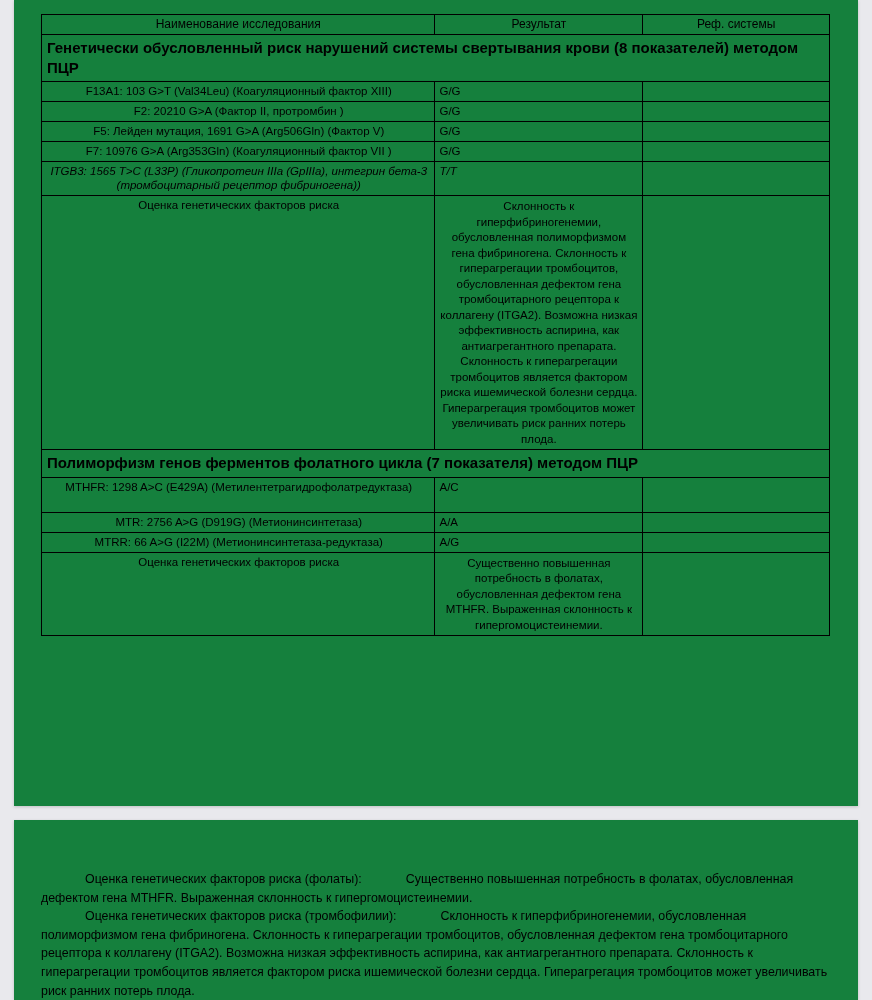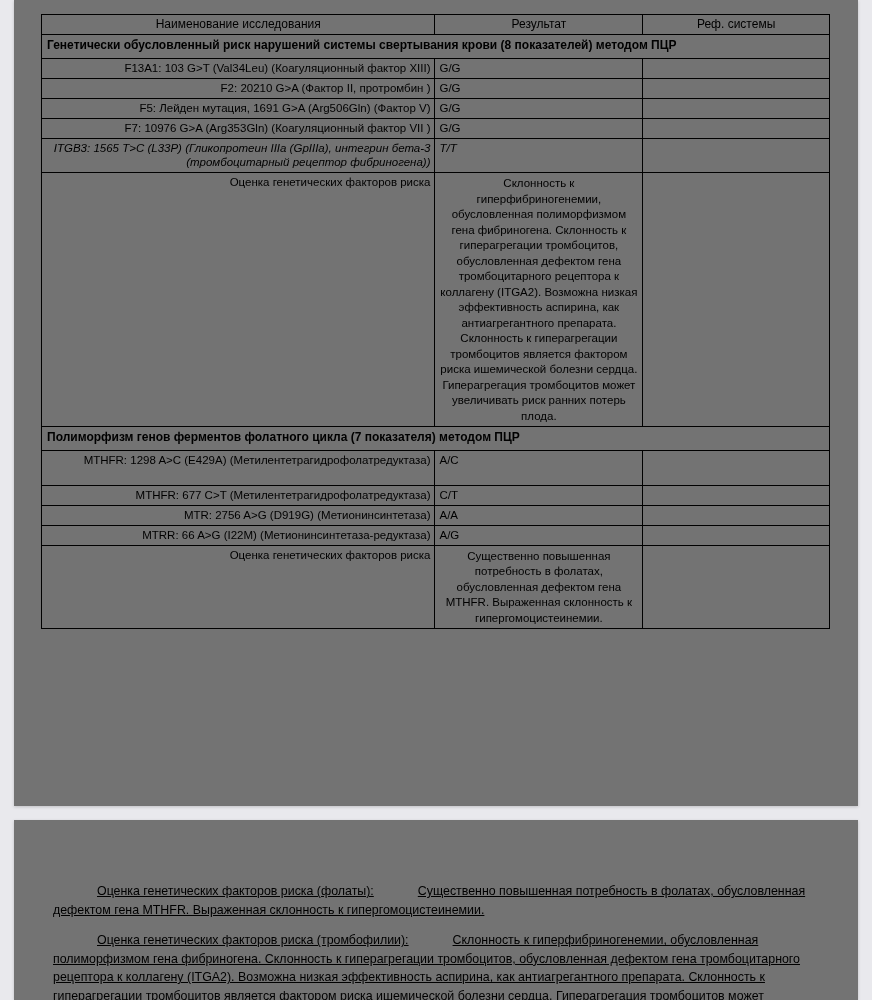--- a/index.html
+++ b/index.html
@@ -16,21 +16,21 @@
   }
   .viewport {
     position: relative;
     width: 872px;
     height: 1000px;
   }
   .page {
     position: absolute;
     left: 14px;
     width: 844px;
-    background: #737373;
+    background: #15803d;
     box-shadow: 0 1px 3px rgba(0,0,0,0.18);
   }
   .page-one {
     top: 0;
     height: 806px;
   }
   .page-two {
     top: 820px;
     height: 180px;
   }
@@ -60,27 +60,27 @@
   thead th {
     text-align: center;
     font-weight: bold;
     font-size: 12px;
     padding: 4px 4px 5px;
     vertical-align: middle;
   }
 
   tr.section-row td {
     font-weight: bold;
-    font-size: 12px;
+    font-size: 15px;
     padding: 3px 4px 4px 5px;
     text-align: left;
   }
 
   td.name-cell {
-    text-align: right;
+    text-align: center;
     padding-left: 5px;
   }
   td.result-cell {
     text-align: left;
   }
   td.ref-cell {
     text-align: center;
   }
 
   
@@ -100,23 +100,22 @@
   .notes {
     position: absolute;
     left: 27px;
     top: 50px;
     width: 800px;
     font-size: 12.4px;
     line-height: 1.5;
     text-align: left;
   }
   .notes p {
-    margin: 12px;
+    margin: 0;
     text-indent: 44px;
-    text-decoration: underline;
   }
   .gap {
     display: inline-block;
     width: 44px;
   }
 </style>
 </head>
 <body>
 
 <div class="viewport">
@@ -176,25 +175,20 @@
         <tr class="section-row">
           <td colspan="3">Полиморфизм генов ферментов фолатного цикла (7 показателя) методом ПЦР</td>
         </tr>
 
         <tr class="r-tall">
           <td class="name-cell">MTHFR: 1298 A&gt;C (E429A) (Метилентетрагидрофолатредуктаза)</td>
           <td class="result-cell">A/C</td>
           <td class="ref-cell"></td>
         </tr>
         <tr class="r-std">
-          <td class="name-cell">MTHFR: 677 C&gt;T (Метилентетрагидрофолатредуктаза)</td>
-          <td class="result-cell">C/T</td>
-          <td class="ref-cell"></td>
-        </tr>
-        <tr class="r-std">
           <td class="name-cell">MTR: 2756 A&gt;G (D919G)  (Метионинсинтетаза)</td>
           <td class="result-cell">A/A</td>
           <td class="ref-cell"></td>
         </tr>
         <tr class="r-std">
           <td class="name-cell">MTRR: 66 A&gt;G (I22M)  (Метионинсинтетаза-редуктаза)</td>
           <td class="result-cell">A/G</td>
           <td class="ref-cell"></td>
         </tr>
         <tr class="r-assess2">

